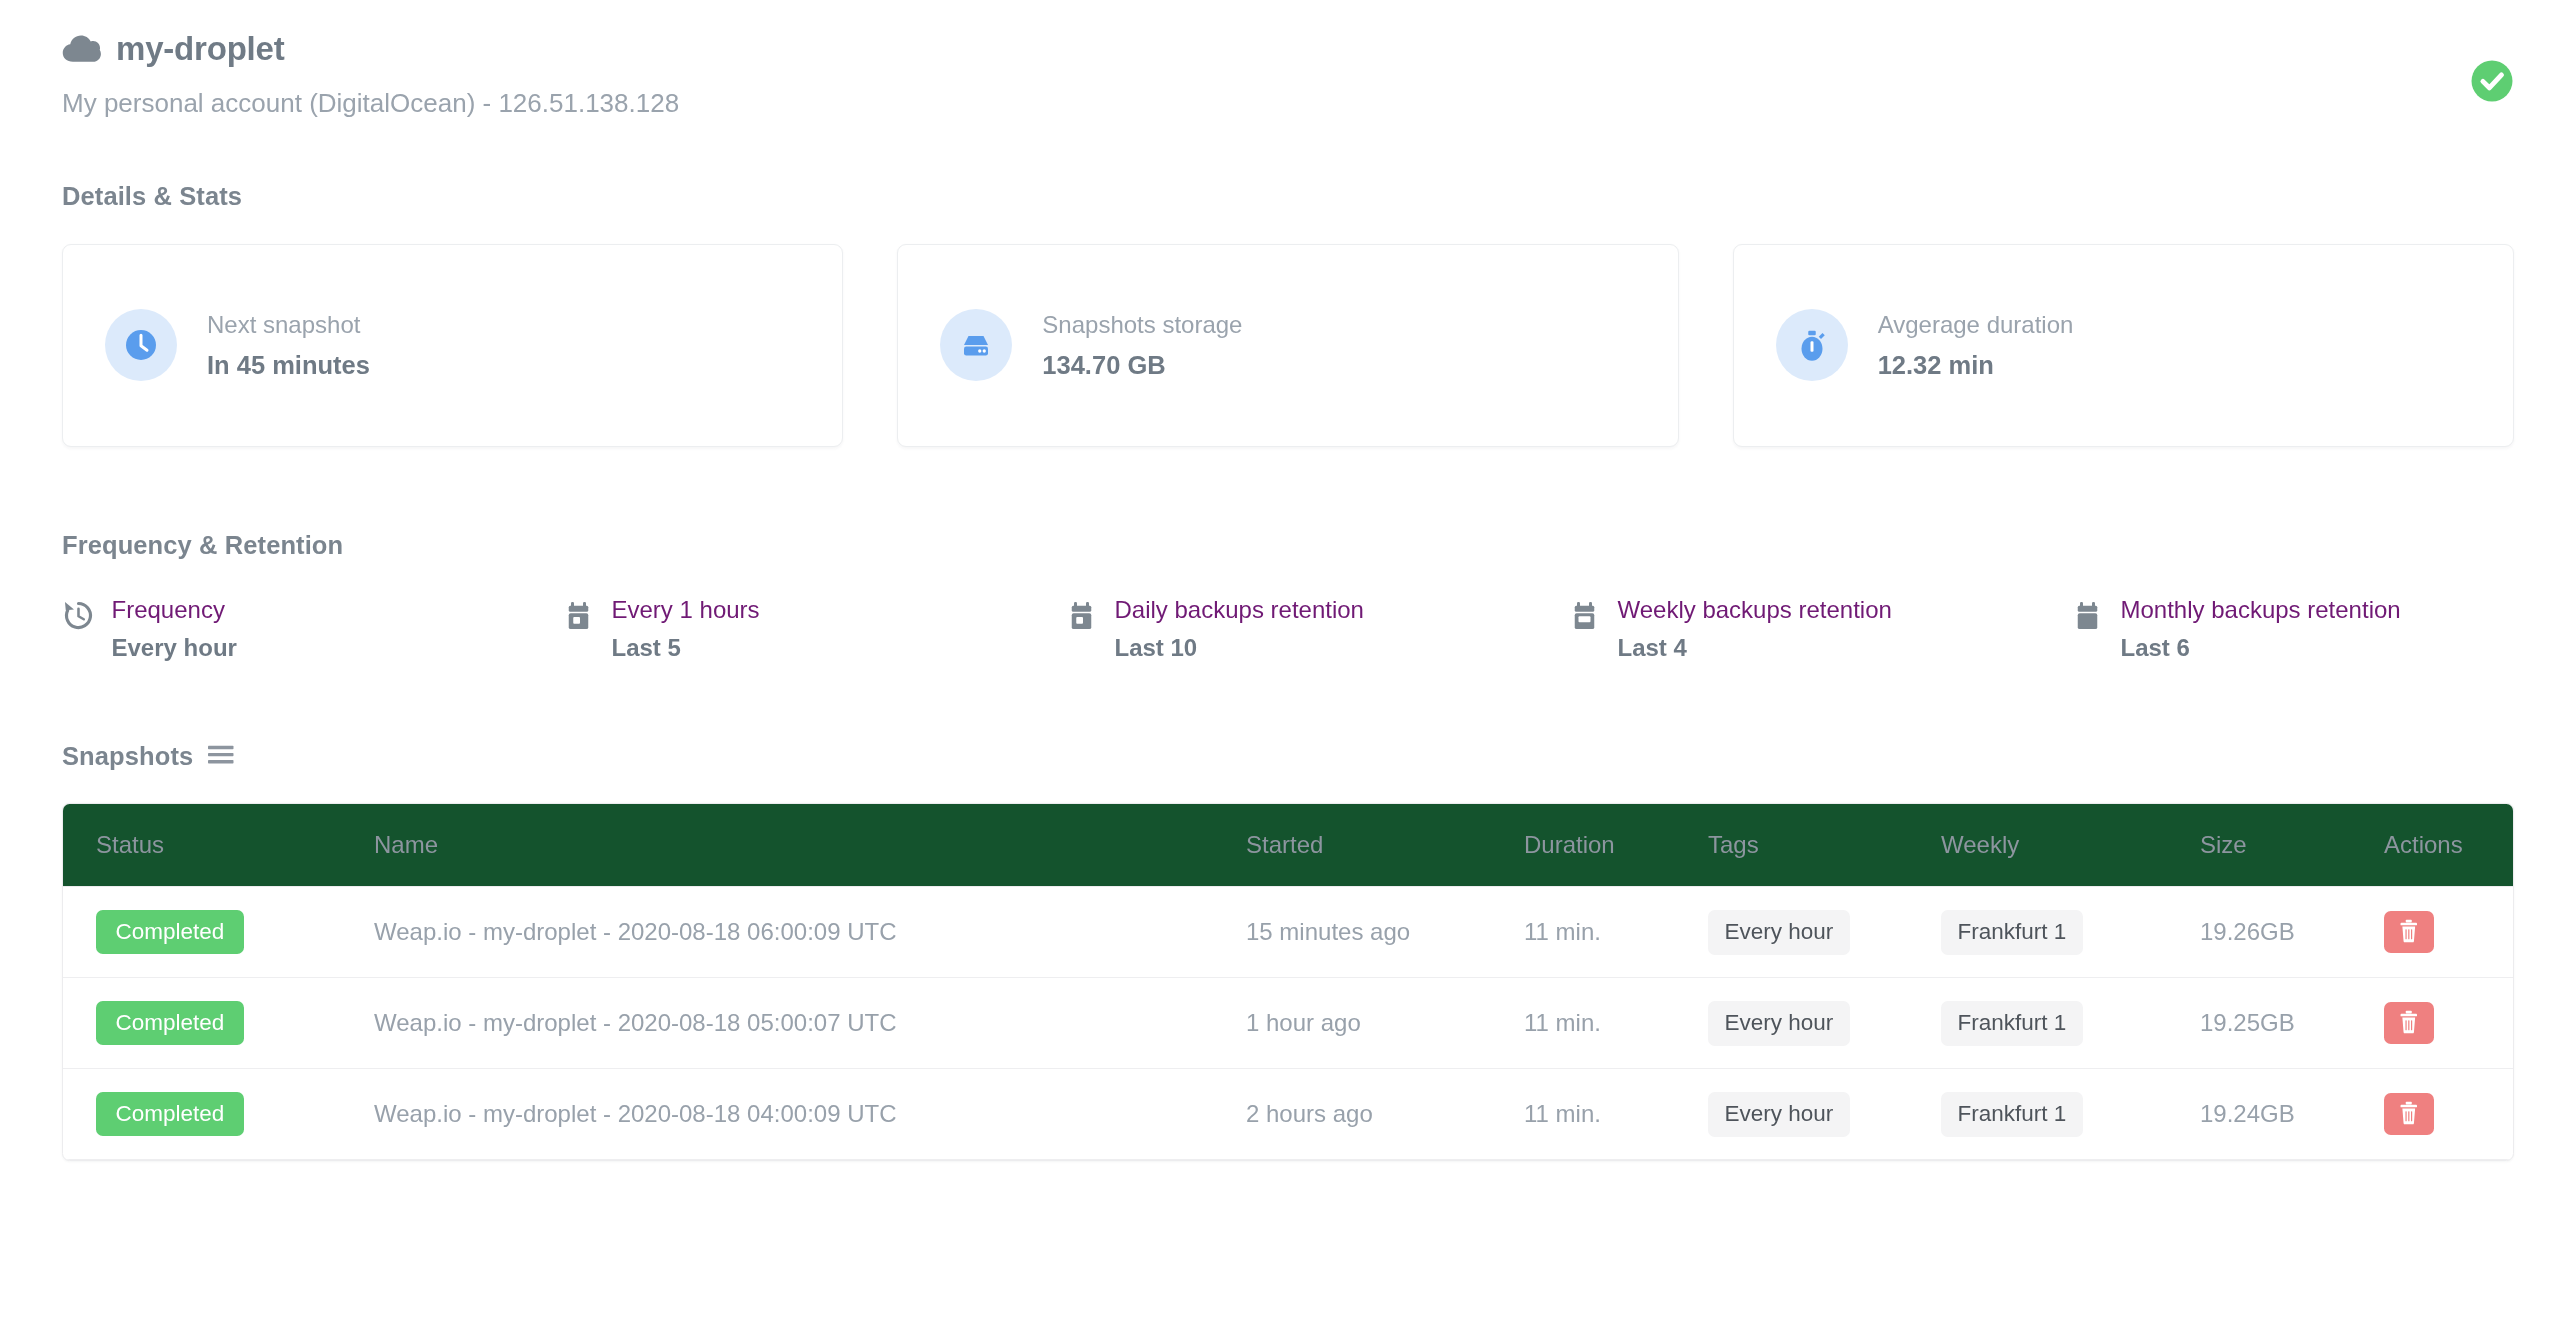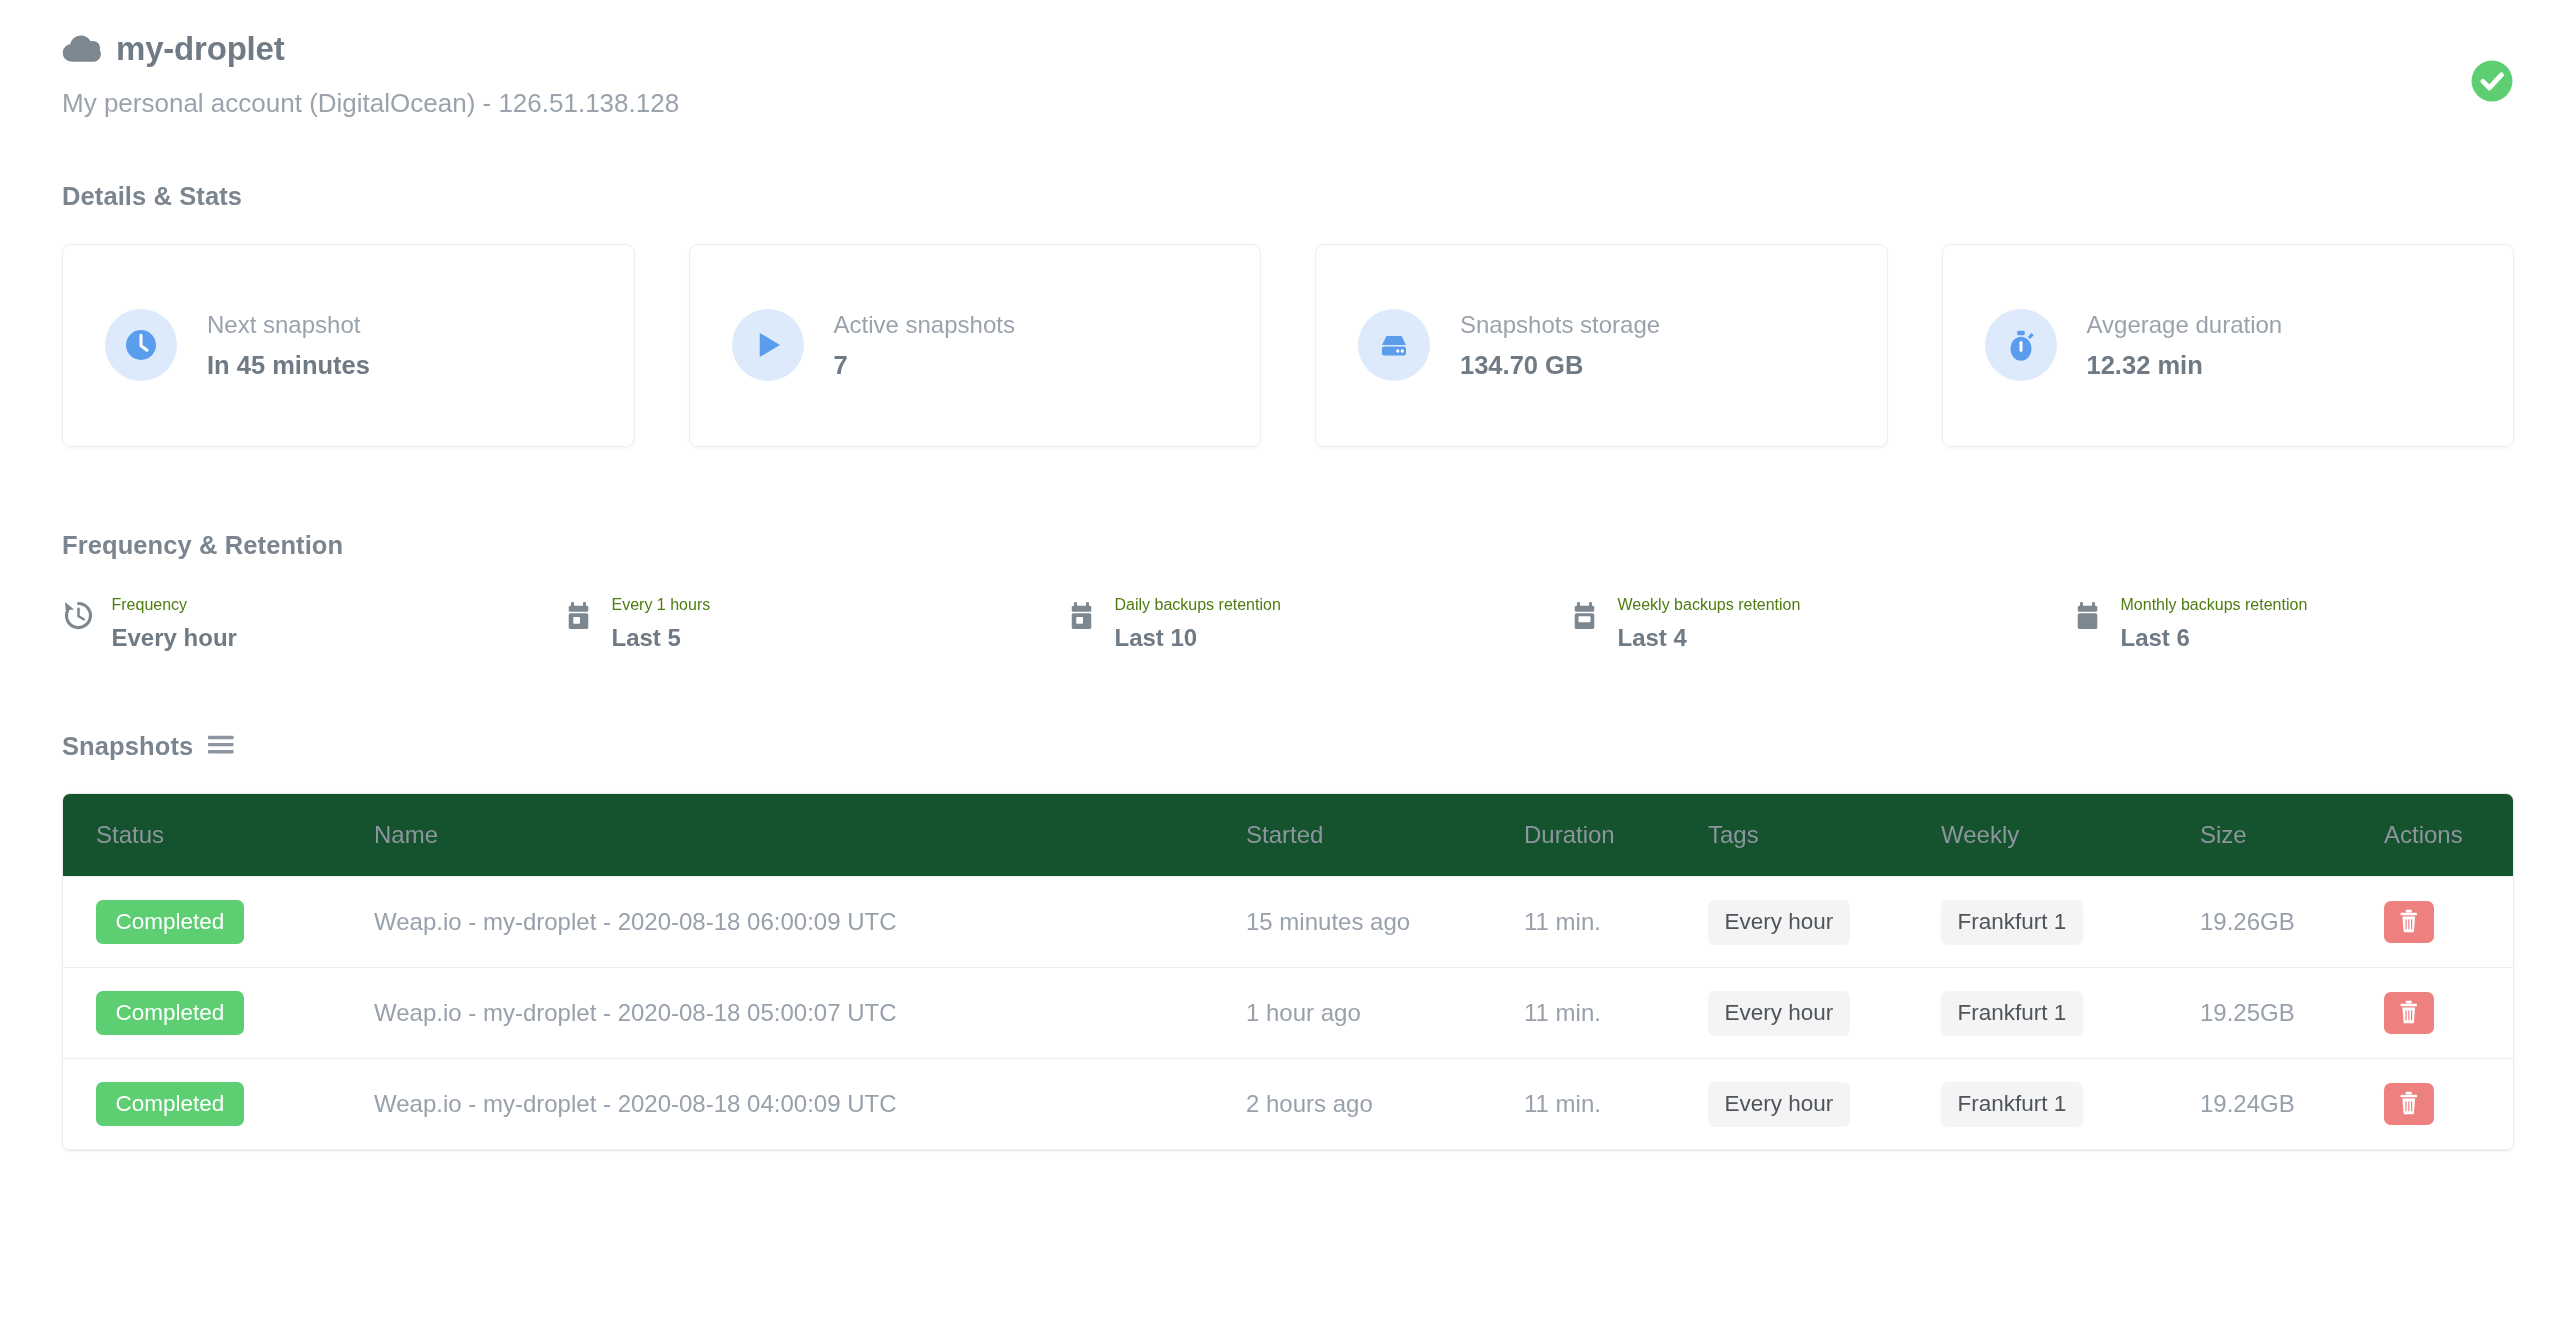--- a/index.html
+++ b/index.html
@@ -97,21 +97,21 @@
   .stat-value { font-size: 25.5px; font-weight: bold; color: #6f7a85; margin-top: 12px; }
 
   
   .freq-section { margin-top: 84px; }
   .freq-items {
     margin-top: 36px;
     display: flex;
   }
   .freq-item { display: flex; align-items: flex-start; gap: 16.5px; }
   .freq-icon { width: 33px; height: 33px; flex: 0 0 auto; margin-top: 3px; }
-  .freq-label { font-size: 16px; color: #4d7c0f; }
+  .freq-label { font-size: 24px; color: #701a75; }
   .freq-value { font-size: 24px; font-weight: bold; color: #6f7a85; margin-top: 10.5px; }
 
   
   .snapshots-section { margin-top: 80px; }
   .table-card {
     margin-top: 32px;
     border: 0.8px solid #ececee;
     border-radius: 7.5px;
     background: #fff;
     overflow: hidden;
@@ -213,31 +213,20 @@
             <circle cx="24" cy="24" r="20" fill="#5a9ded"></circle>
             <path d="M24 11 V25 L32 31" stroke="#ffffff" stroke-width="4" fill="none" stroke-linecap="round" stroke-linejoin="round"></path>
           </svg>
         </div>
         <div class="stat-text">
           <div class="stat-label">Next snapshot</div>
           <div class="stat-value">In 45 minutes</div>
         </div>
       </div>
 
-      <div class="stat-card">
-        <div class="stat-badge">
-          <svg viewBox="0 0 48 48" width="36" height="36" xmlns="http://www.w3.org/2000/svg">
-            <path d="M13 8 L40 24 L13 40 Z" fill="#5a9ded"></path>
-          </svg>
-        </div>
-        <div class="stat-text">
-          <div class="stat-label">Active snapshots</div>
-          <div class="stat-value">7</div>
-        </div>
-      </div>
 
       <div class="stat-card">
         <div class="stat-badge">
           <svg viewBox="0 0 48 48" width="36" height="36" xmlns="http://www.w3.org/2000/svg">
             <path d="M14 12 H34 L40 24 H8 Z" fill="#5a9ded"></path>
             <rect x="8" y="26" width="32" height="12" rx="3" fill="#5a9ded"></rect>
             <circle cx="29" cy="32" r="2.2" fill="#ffffff"></circle>
             <circle cx="35" cy="32" r="2.2" fill="#ffffff"></circle>
           </svg>
         </div>

